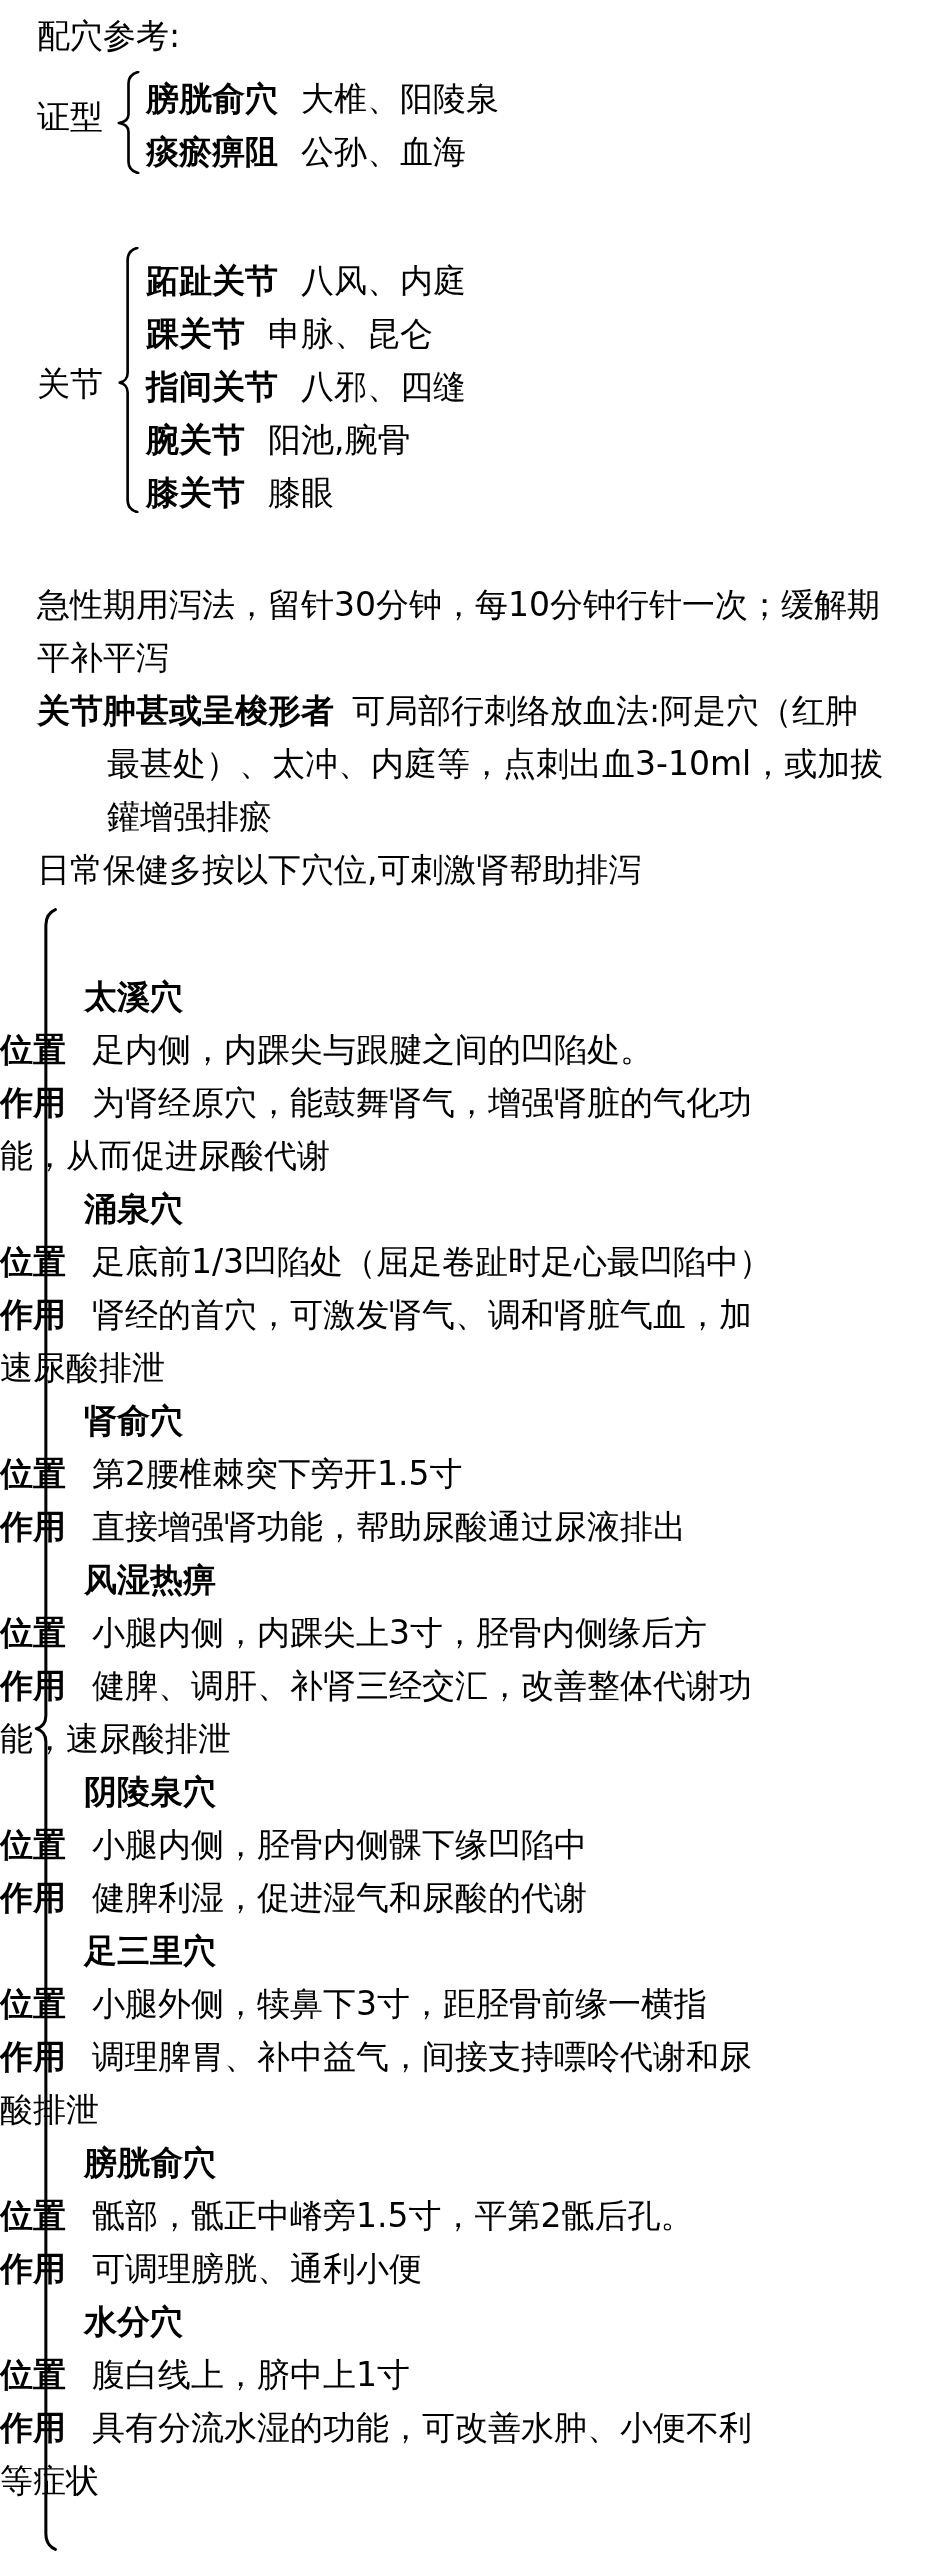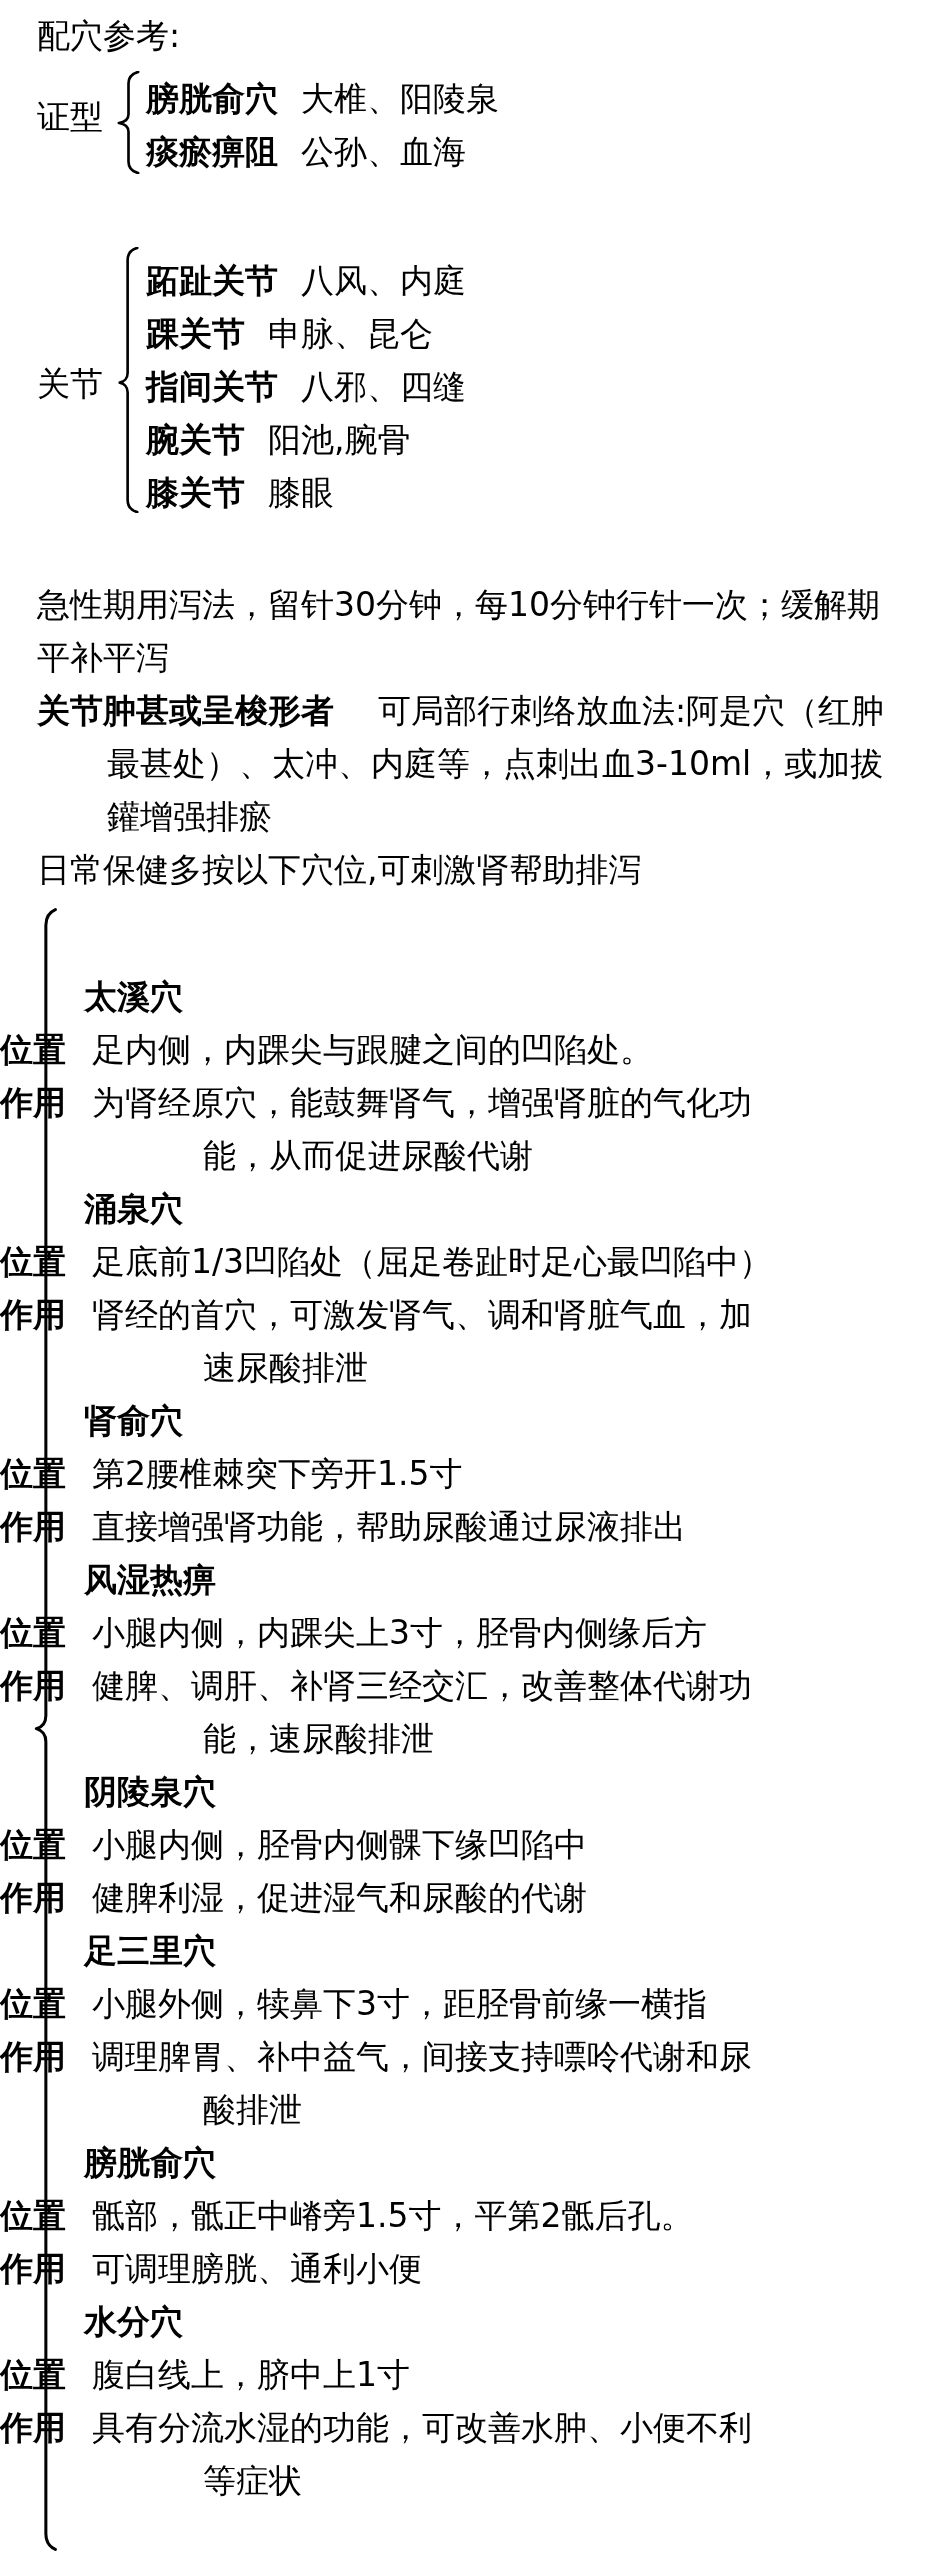--- a/index.html
+++ b/index.html
@@ -11,26 +11,26 @@
   .abs { position: absolute; }
   .ln { height: 53px; line-height: 53px; white-space: nowrap; }
   .b { font-weight: bold; }
   .title { top: 8.8px; left: 37px; }
   .group-label { left: 37px; }
   .rows { left: 146px; }
   .rows .val { margin-left: 23px; }
   .brace path { fill: none; stroke: #000; stroke-linecap: round; stroke-linejoin: round; }
   .para { top: 578px; left: 37px; }
   .para .indent { padding-left: 70px; }
-  .para .val2 { margin-left: 44px; text-align: center; }
+  .para .val2 { margin-left: 18px; text-align: center; }
   .list { top: 970px; left: 0; width: 946px; }
   .list .name { padding-left: 84px; font-weight: bold; }
   .list .field { }
   .list .field .lbl { display: inline-block; width: 92px; font-weight: bold; }
-  .list .cont { padding-left: 203px; }
+  .list .cont { }
 </style>
 </head>
 <body>
 
 <div class="abs ln title">配穴参考:</div>
 
 <div class="abs ln group-label" style="top:90px">证型</div>
 <svg class="abs brace" style="left:117px;top:71px" width="23" height="103" viewBox="0 0 26 117">
   <path stroke-width="3" d="M24,1 C17,3 13,8 13,14 L13,49 C13,55 9,58 2,59 C9,60 13,63 13,69 L13,103 C13,109 17,114 24,116"></path>
 </svg>

